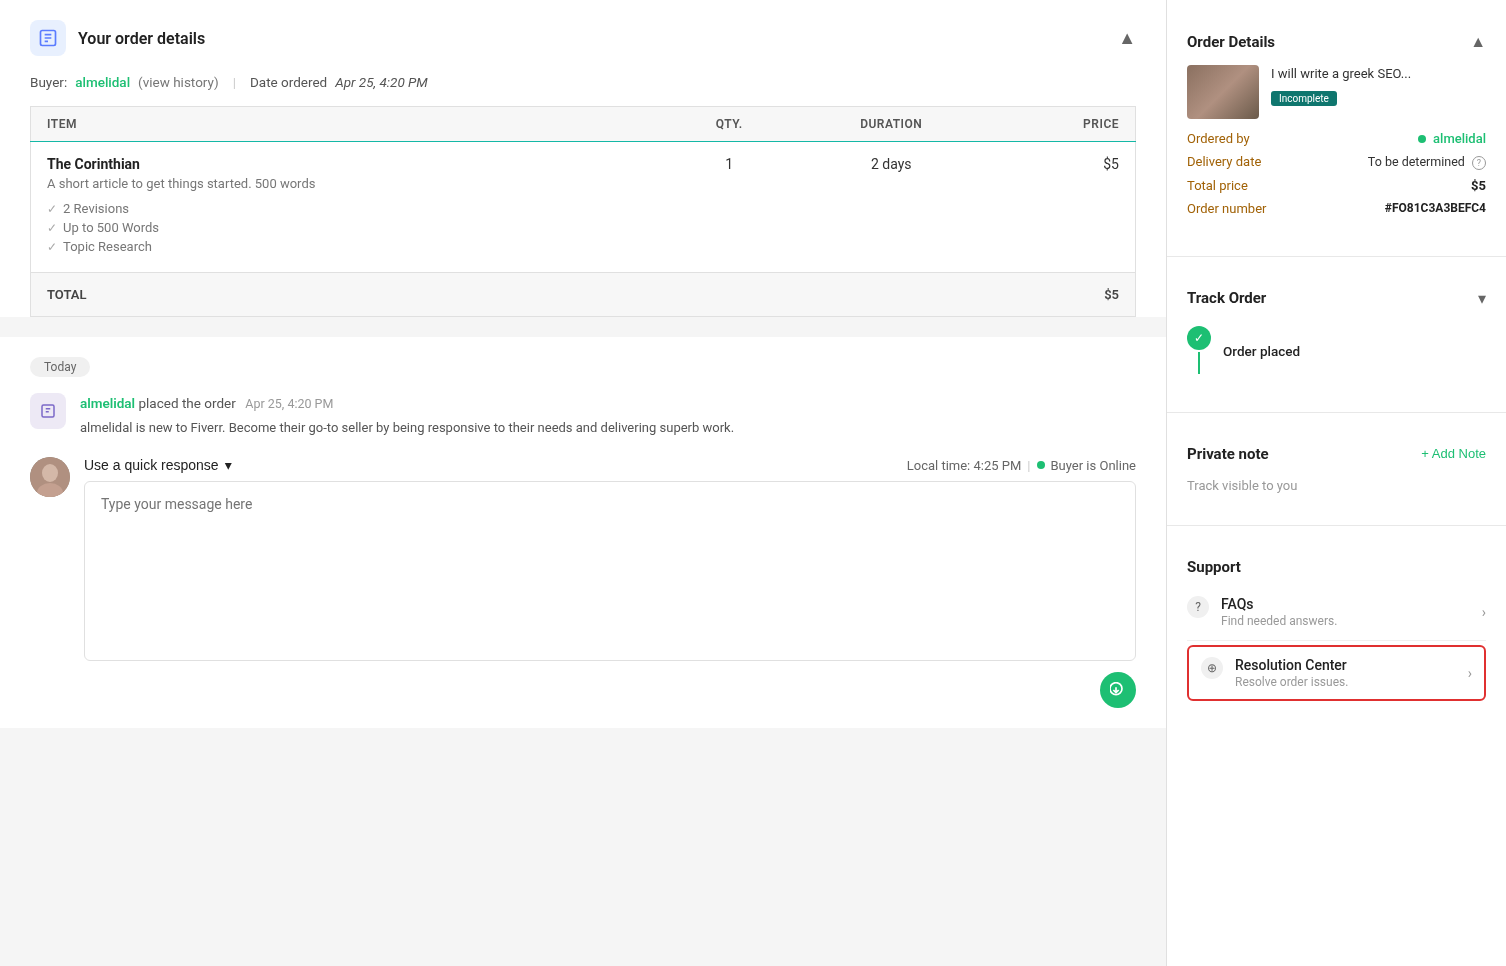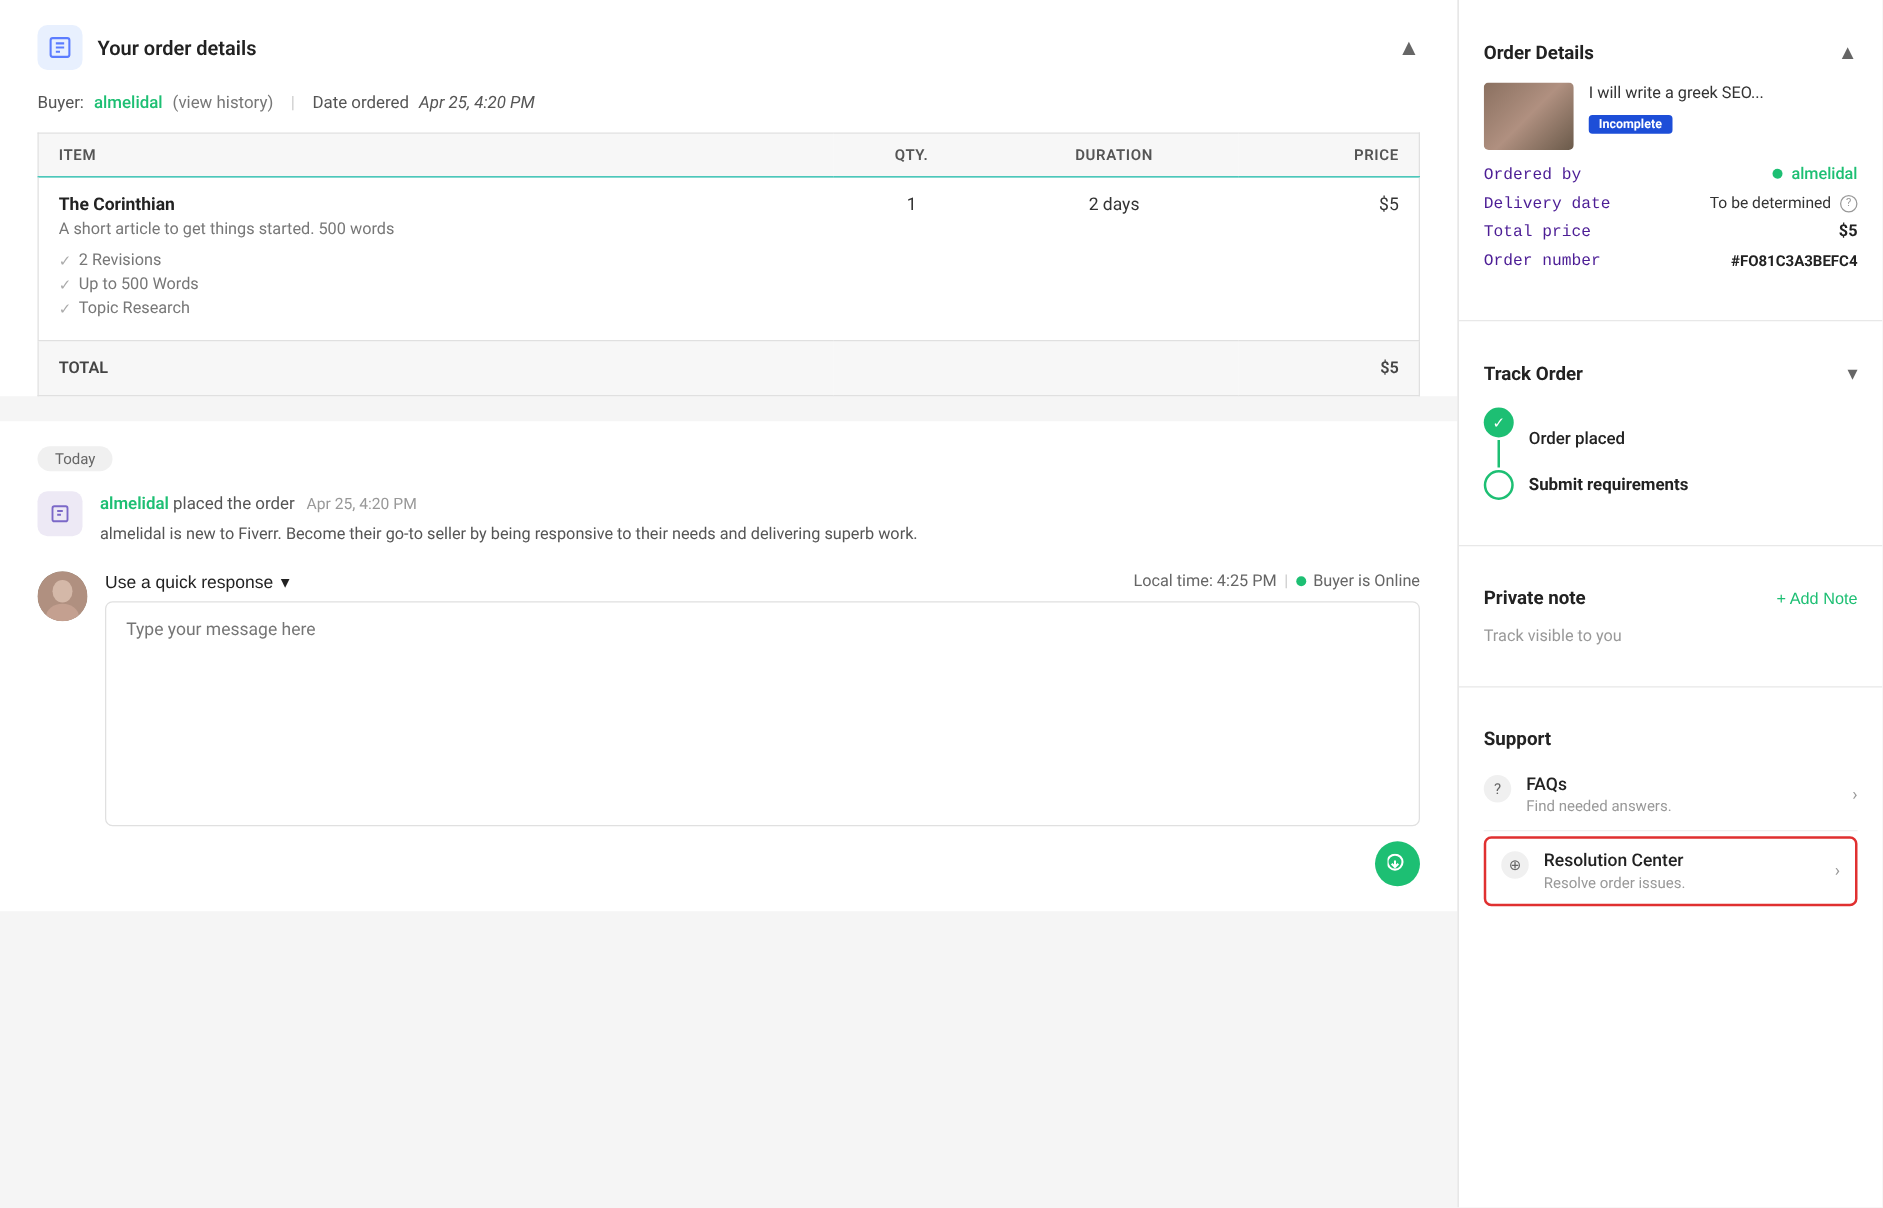--- a/index.html
+++ b/index.html
@@ -337,35 +337,35 @@
       background: linear-gradient(135deg, #8a7060 0%, #b09080 50%, #6a5a4a 100%);
     }
     .order-title-text {
       font-size: 13px;
       color: #333;
       line-height: 1.4;
       margin-bottom: 6px;
     }
     .incomplete-badge {
       display: inline-block;
-      background: #1d4ed8;
+      background: #0f766e;
       color: #fff;
       font-size: 10px;
-      font-weight: 700;
+      font-weight: 400;
       padding: 2px 8px;
       border-radius: 3px;
     }
     .detail-row {
       display: flex;
       justify-content: space-between;
       align-items: center;
       margin-bottom: 8px;
       font-size: 13px;
     }
-    .detail-label { color: #4c1d95; font-family: Liberation Mono, monospace; }
+    .detail-label { color: #a16207; }
     .detail-value { font-weight: 500; color: #222; }
     .detail-value.green { color: #1dbf73; }
     .detail-value.bold { font-weight: 700; color: #222; }
     .order-number { font-weight: 700; color: #222; font-size: 12px; }
 
     
     .track-steps {
       padding: 4px 0;
     }
     .track-step {
@@ -690,26 +690,20 @@
         <span class="sidebar-chevron">▾</span>
       </div>
       <div class="track-steps">
         <div class="track-step">
           <div class="step-icon-wrap">
             <div class="step-circle done">✓</div>
             <div class="step-line"></div>
           </div>
           <span class="step-label">Order placed</span>
         </div>
-        <div class="track-step">
-          <div class="step-icon-wrap">
-            <div class="step-circle pending"></div>
-          </div>
-          <span class="step-label active">Submit requirements</span>
-        </div>
       </div>
     </div>
 
     <div class="sidebar-section">
       <div class="sidebar-header">
         <span class="sidebar-title">Private note</span>
         <button class="add-note-btn">+ Add Note</button>
       </div>
       <span class="private-note-desc">Track visible to you</span>
     </div>

